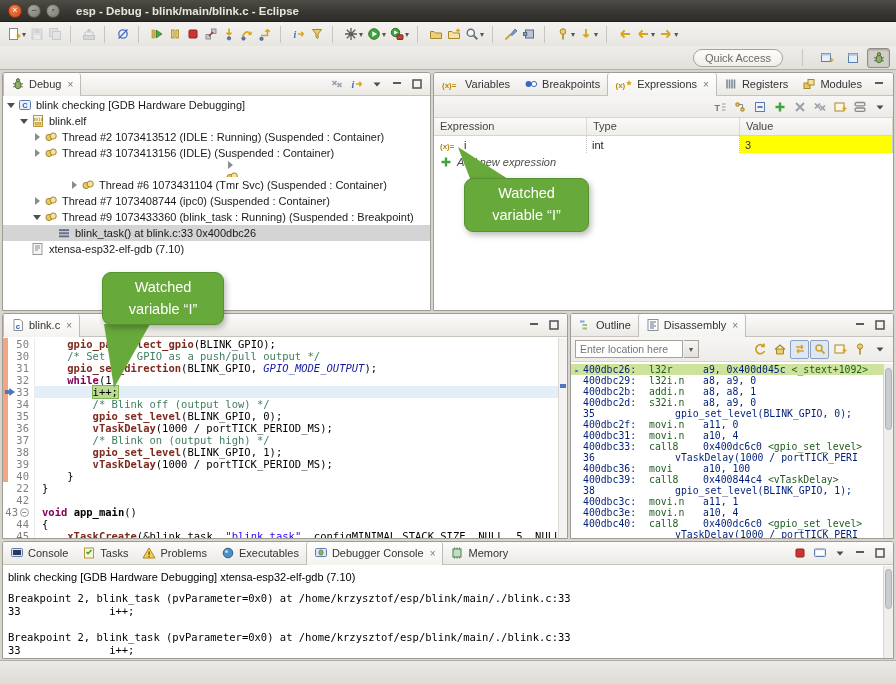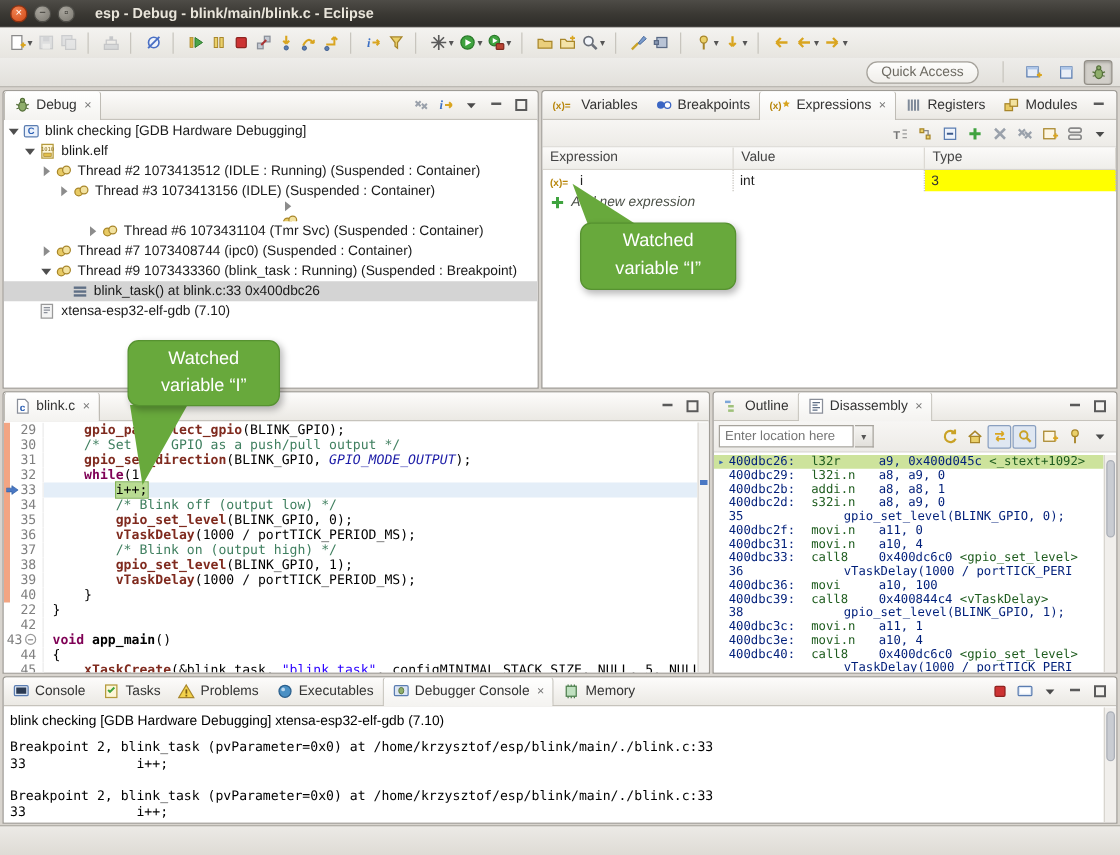--- a/index.html
+++ b/index.html
@@ -461,21 +461,21 @@
         <div class="trow" style="padding-left: 30px;">
           <span class="tw closed"></span>
           <span class="icn">
             <svg width="14" height="14" viewBox="0 0 14 14" xmlns="http://www.w3.org/2000/svg">
               <circle cx="5" cy="7.5" r="3.1" fill="#e8ca64" stroke="#a8862a"></circle>
               <circle cx="9.2" cy="6" r="3.1" fill="#f2e2a0" stroke="#a8862a"></circle>
             </svg>
           </span>
           <span class="tlabel">Thread #2 1073413512 (IDLE : Running) (Suspended : Container)</span>
         </div>
-        <div class="trow" style="padding-left: 44px;">
+        <div class="trow" style="padding-left: 30px;">
           <span class="tw closed"></span>
           <span class="icn">
             <svg width="14" height="14" viewBox="0 0 14 14" xmlns="http://www.w3.org/2000/svg">
               <circle cx="5" cy="7.5" r="3.1" fill="#e8ca64" stroke="#a8862a"></circle>
               <circle cx="9.2" cy="6" r="3.1" fill="#f2e2a0" stroke="#a8862a"></circle>
             </svg>
           </span>
           <span class="tlabel">Thread #3 1073413156 (IDLE) (Suspended : Container)</span>
         </div>
         <div class="trow" style="padding-left: 30px; flex-direction: column;">
@@ -673,22 +673,22 @@
         <span class="pti">
           <span class="icn">
             <svg width="14" height="14" viewBox="0 0 14 14" xmlns="http://www.w3.org/2000/svg">
               <path d="M3.5 5.5h7L7 9.5z" fill="#4a4a4a"></path>
             </svg>
           </span>
         </span>
       </div>
     <div class="ehead" id="expr-cols">
         <span class="ecol">Expression</span>
+        <span class="ecol">Type</span>
         <span class="ecol">Value</span>
-        <span class="ecol">Type</span>
       </div>
     <div id="expr-rows">
         <div class="erow">
           <span class="ecell">
             <span class="icn">
               <svg width="22" height="12" viewBox="0 0 22 12" xmlns="http://www.w3.org/2000/svg">
                 <text x="1" y="9.5" font-size="8" fill="#b8860b" font-weight="bold" font-family="Liberation Sans,sans-serif">(x)=</text>
               </svg>
             </span>
             <span>i</span>
@@ -734,21 +734,21 @@
               <svg width="14" height="14" viewBox="0 0 14 14" xmlns="http://www.w3.org/2000/svg">
                 <rect x="3" y="3" width="8" height="8" fill="none" stroke="#5a5a5a" stroke-width="1.6"></rect>
               </svg>
             </span>
           </span>
         </span>
     </div>
     <div class="edbody">
       <div class="edstrip"></div>
       <div id="ed-lines">
-          <div class="edrow"><span class="edgut">29</span><span class="edcode"><span>    </span><span class="seg-f">gpio_pad_select_gpio</span><span>(BLINK_GPIO);</span></span></div>
+          <div class="edrow"><span class="edgut">50</span><span class="edcode"><span>    </span><span class="seg-f">gpio_pad_select_gpio</span><span>(BLINK_GPIO);</span></span></div>
           <div class="edrow"><span class="edgut">30</span><span class="edcode"><span>    </span><span class="seg-c">/* Set the GPIO as a push/pull output */</span></span></div>
           <div class="edrow"><span class="edgut">31</span><span class="edcode"><span>    </span><span class="seg-f">gpio_set_direction</span><span>(BLINK_GPIO, </span><span class="seg-m">GPIO_MODE_OUTPUT</span><span>);</span></span></div>
           <div class="edrow"><span class="edgut">32</span><span class="edcode"><span>    </span><span class="seg-k">while</span><span>(1)</span></span></div>
           <div class="edrow cur"><span class="edgut">33<span class="ip"><svg width="10" height="10" viewBox="0 0 10 10" xmlns="http://www.w3.org/2000/svg">
                   <path d="M0 3.5h4.5V1.5L9.5 5 4.5 8.5V6.5H0z" fill="#4a78c4" stroke="#2c5aa0" stroke-width=".5"></path>
                 </svg></span></span><span class="edcode"><span>        </span><span class="seg-x">i++;</span></span></div>
           <div class="edrow"><span class="edgut">34</span><span class="edcode"><span>        </span><span class="seg-c">/* Blink off (output low) */</span></span></div>
           <div class="edrow"><span class="edgut">35</span><span class="edcode"><span>        </span><span class="seg-f">gpio_set_level</span><span>(BLINK_GPIO, 0);</span></span></div>
           <div class="edrow"><span class="edgut">36</span><span class="edcode"><span>        </span><span class="seg-f">vTaskDelay</span><span>(1000 / portTICK_PERIOD_MS);</span></span></div>
           <div class="edrow"><span class="edgut">37</span><span class="edcode"><span>        </span><span class="seg-c">/* Blink on (output high) */</span></span></div>

